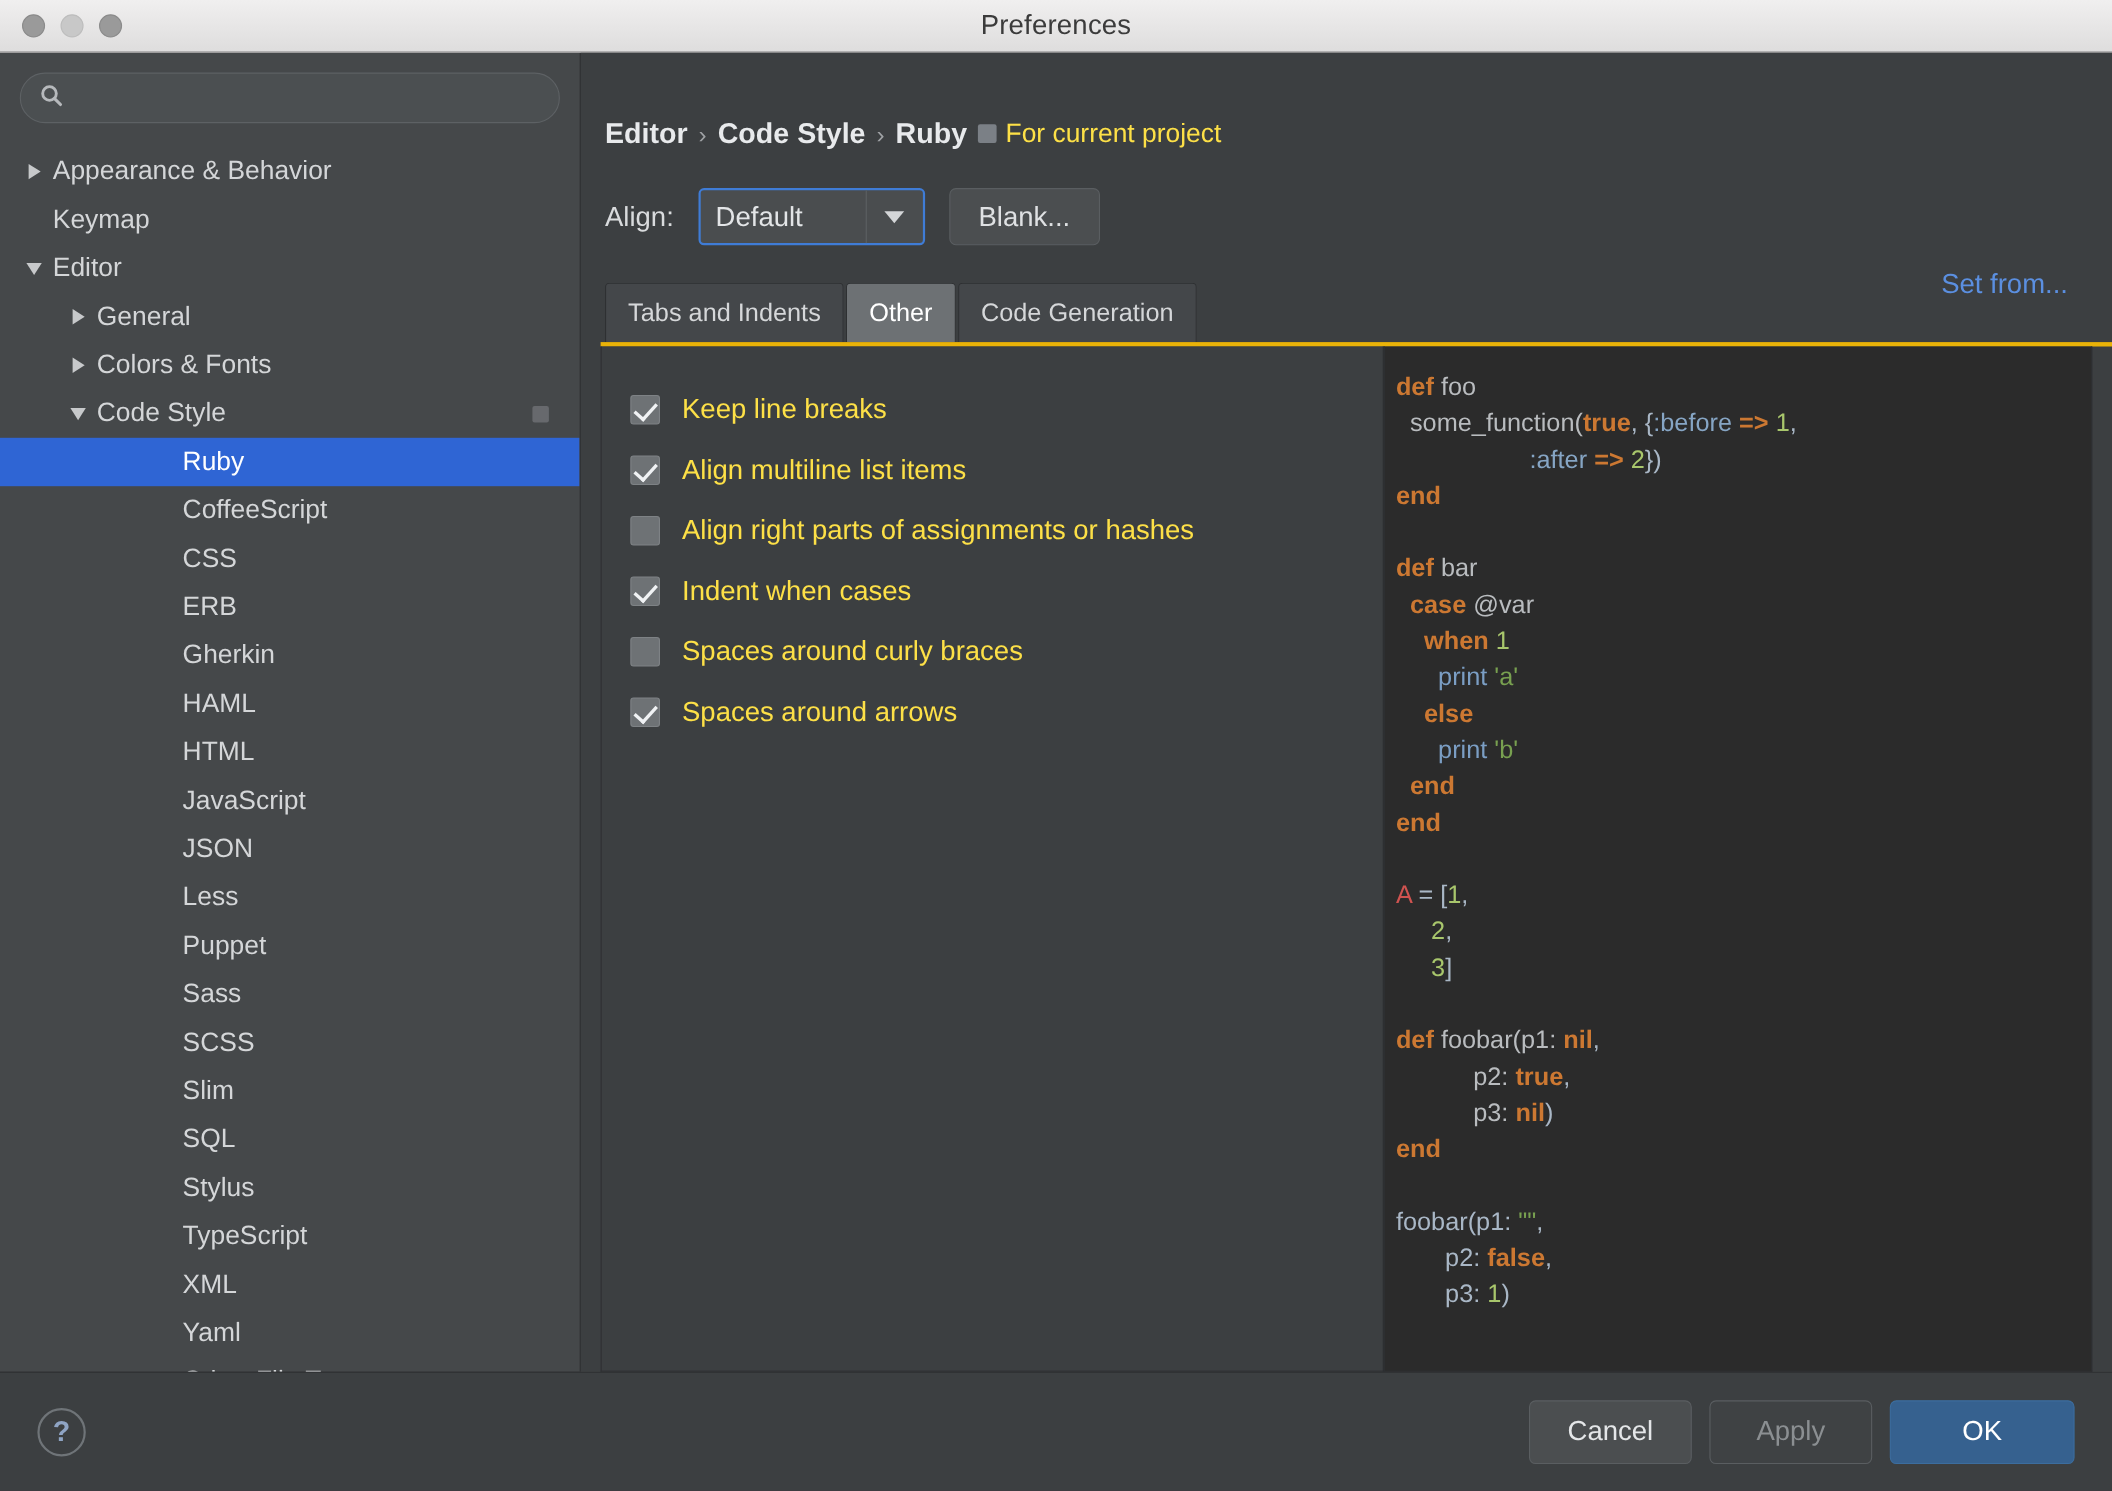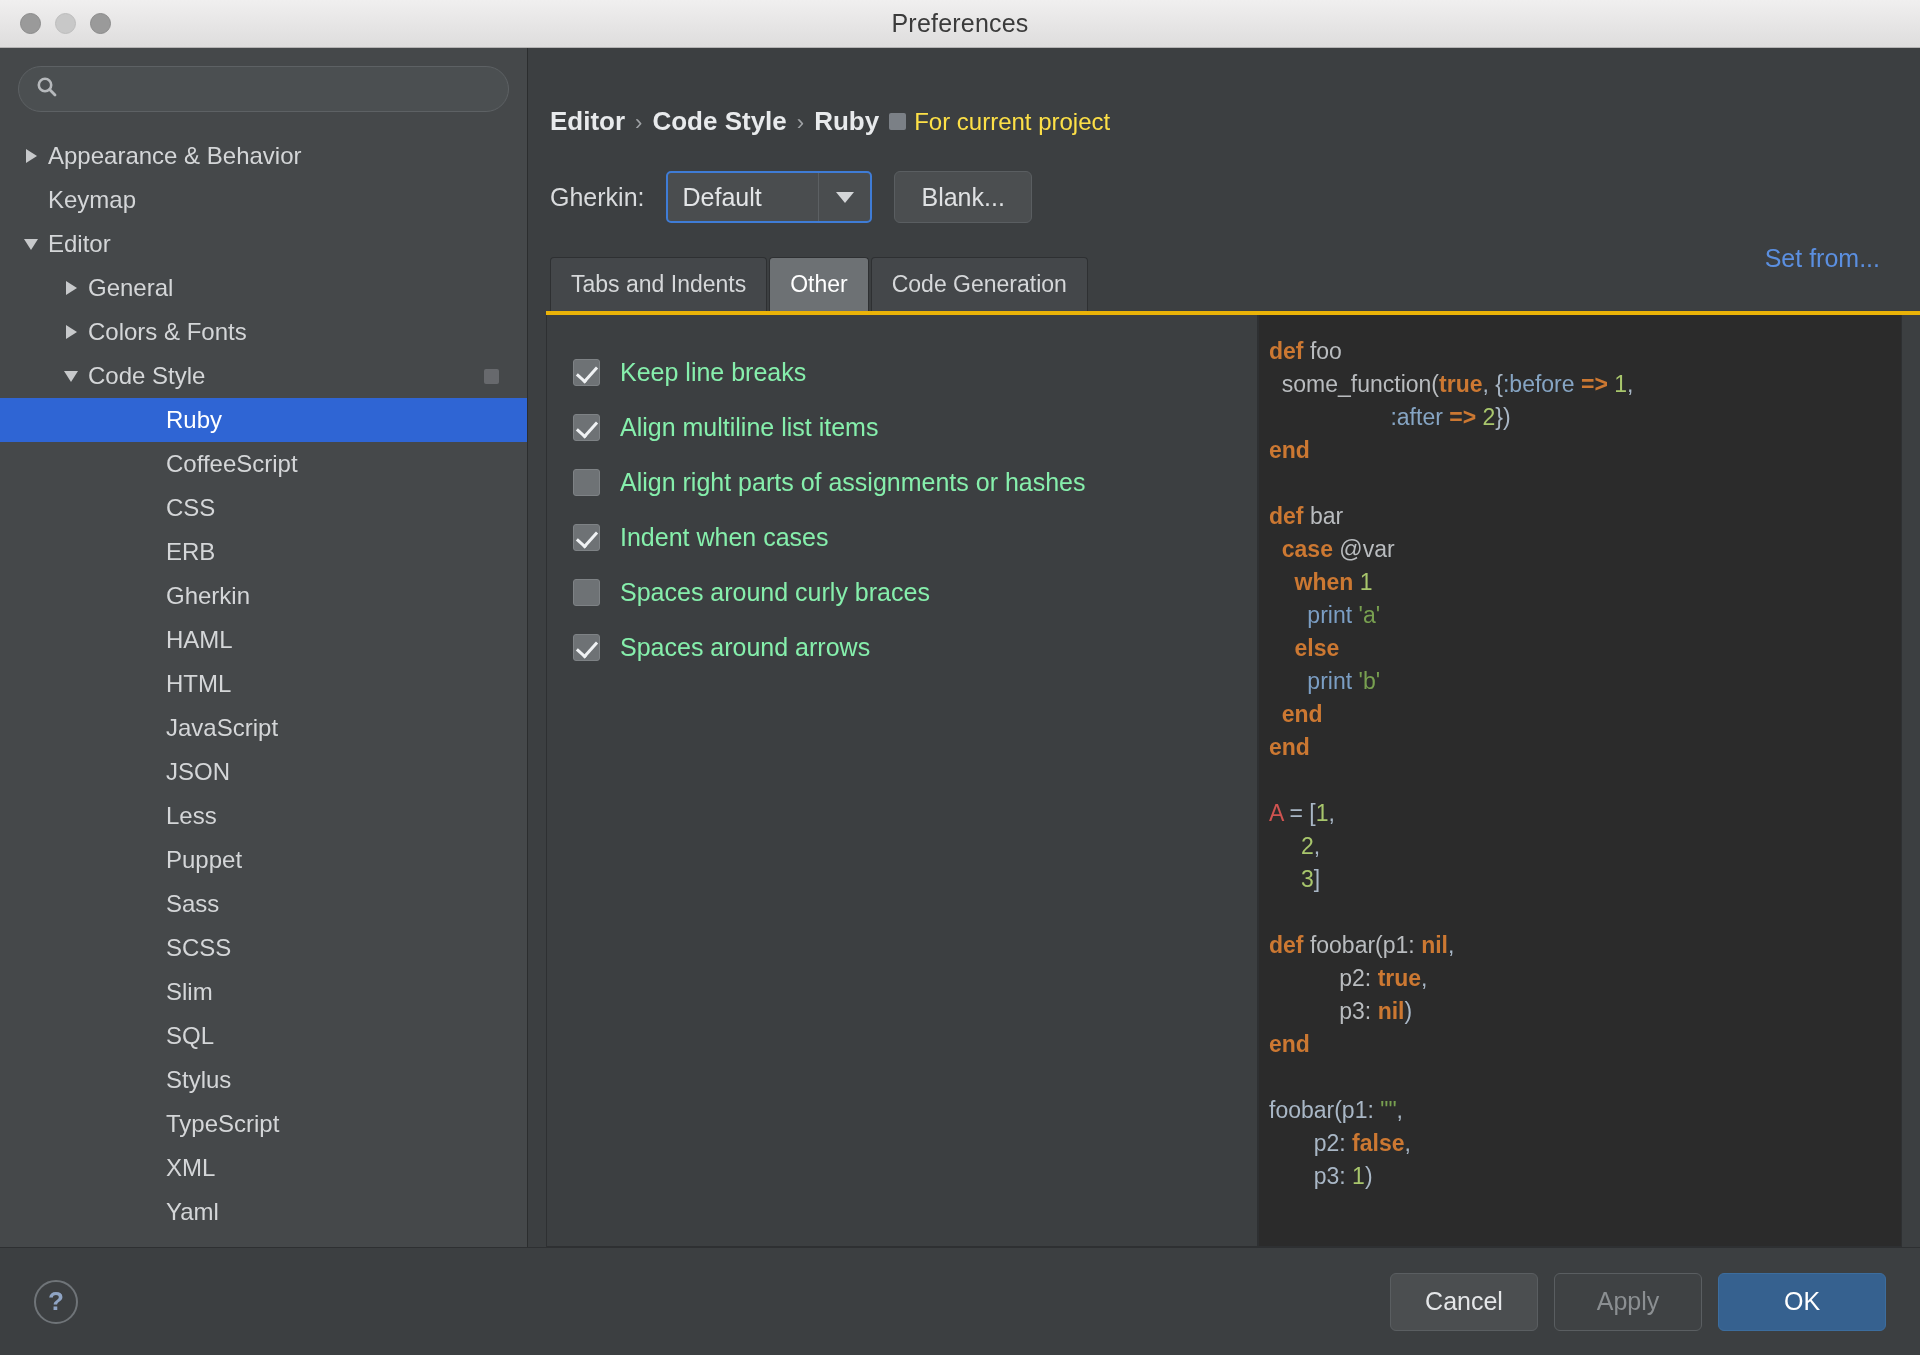--- a/index.html
+++ b/index.html
@@ -160,21 +160,21 @@
   .chk {
     width: 27px; height: 27px; border-radius: 3px;
     background: #6e7275; border: 1px solid #7e8285;
     position: relative; flex: 0 0 27px;
   }
   .chk.on::after {
     content: ""; position: absolute; left: 7px; top: 2px;
     width: 9px; height: 17px; border: solid #f0f2f4;
     border-width: 0 3px 3px 0; transform: rotate(42deg);
   }
-  .chk-label { font-size: 25px; color: #86efac; white-space: nowrap; }
+  .chk-label { font-size: 25px; color: #fde047; white-space: nowrap; }
 
   .spin-row {
     display: flex; align-items: center;
     height: 66px; padding-left: 26px;
   }
   .spin-label { font-size: 25px; color: #dcdee0; white-space: nowrap; }
   .spinner {
     margin-left: auto; margin-right: 52px;
     width: 172px; height: 48px; display: flex;
     border: 1px solid #55595c; border-radius: 4px;
@@ -394,21 +394,21 @@
         <span>Code Style</span>
         <span class="crumb-sep">›</span>
         <span>Ruby</span>
         <span class="crumb-note">
           <i class="proj-ico"></i>
           <span>For current project</span>
         </span>
       </div>
 
       <div class="scheme-row">
-        <span class="scheme-label">Gherkin:</span>
+        <span class="scheme-label">Align:</span>
         <div class="combo">
           <span class="combo-val">Default</span>
           <span class="combo-arrow">
               <i></i>
             </span>
         </div>
         <button class="btn-manage">Blank...</button>
       </div>
       <div class="set-from">Set from...</div>
 

